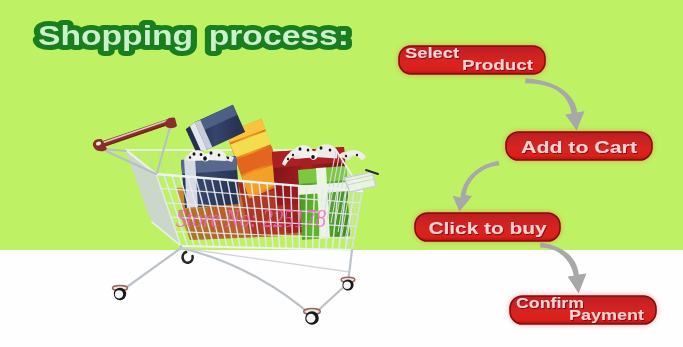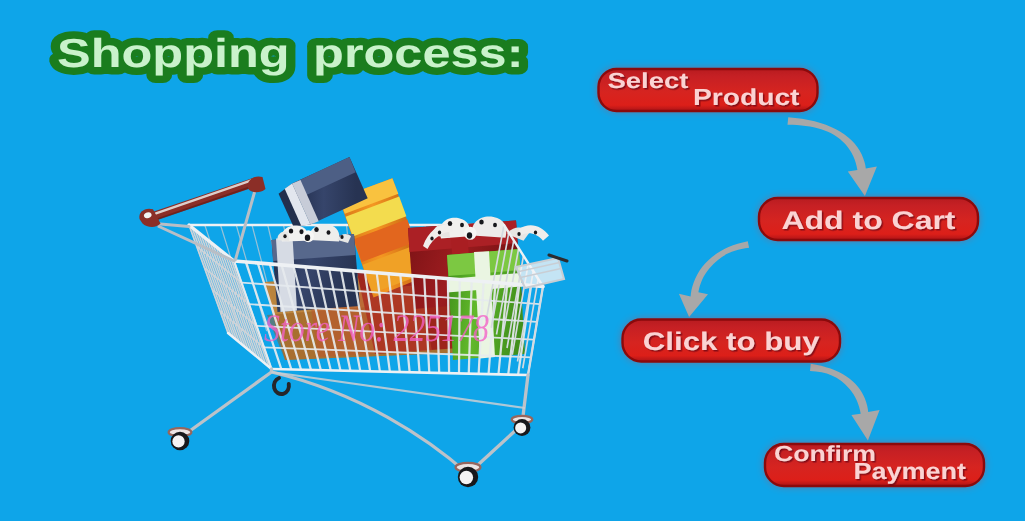--- a/index.html
+++ b/index.html
@@ -1,17 +1,17 @@
 <!DOCTYPE html>
 <html><head>
 <meta charset="utf-8">
 <style>
   html,body{margin:0;padding:0;}
   body{width:683px;height:347px;background:#fefefe;font-family:"Liberation Sans",sans-serif;overflow:hidden;}
-  #stage{position:relative;width:683px;height:347px;background:#0ea5e9;}
+  #stage{position:relative;width:683px;height:250px;background:#bef264;}
   svg#scene{position:absolute;left:0;top:0;}
   .btn-label{font-family:"Liberation Sans",sans-serif;font-weight:bold;fill:#fbd3d3;filter:url(#txtSh);}
 </style>
 </head>
 <body>
 
 <div id="stage">
   <svg id="scene" width="683" height="347" viewBox="0 0 683 347">
     <defs>
       <linearGradient id="btnGrad" x1="0" y1="0" x2="0" y2="1">

